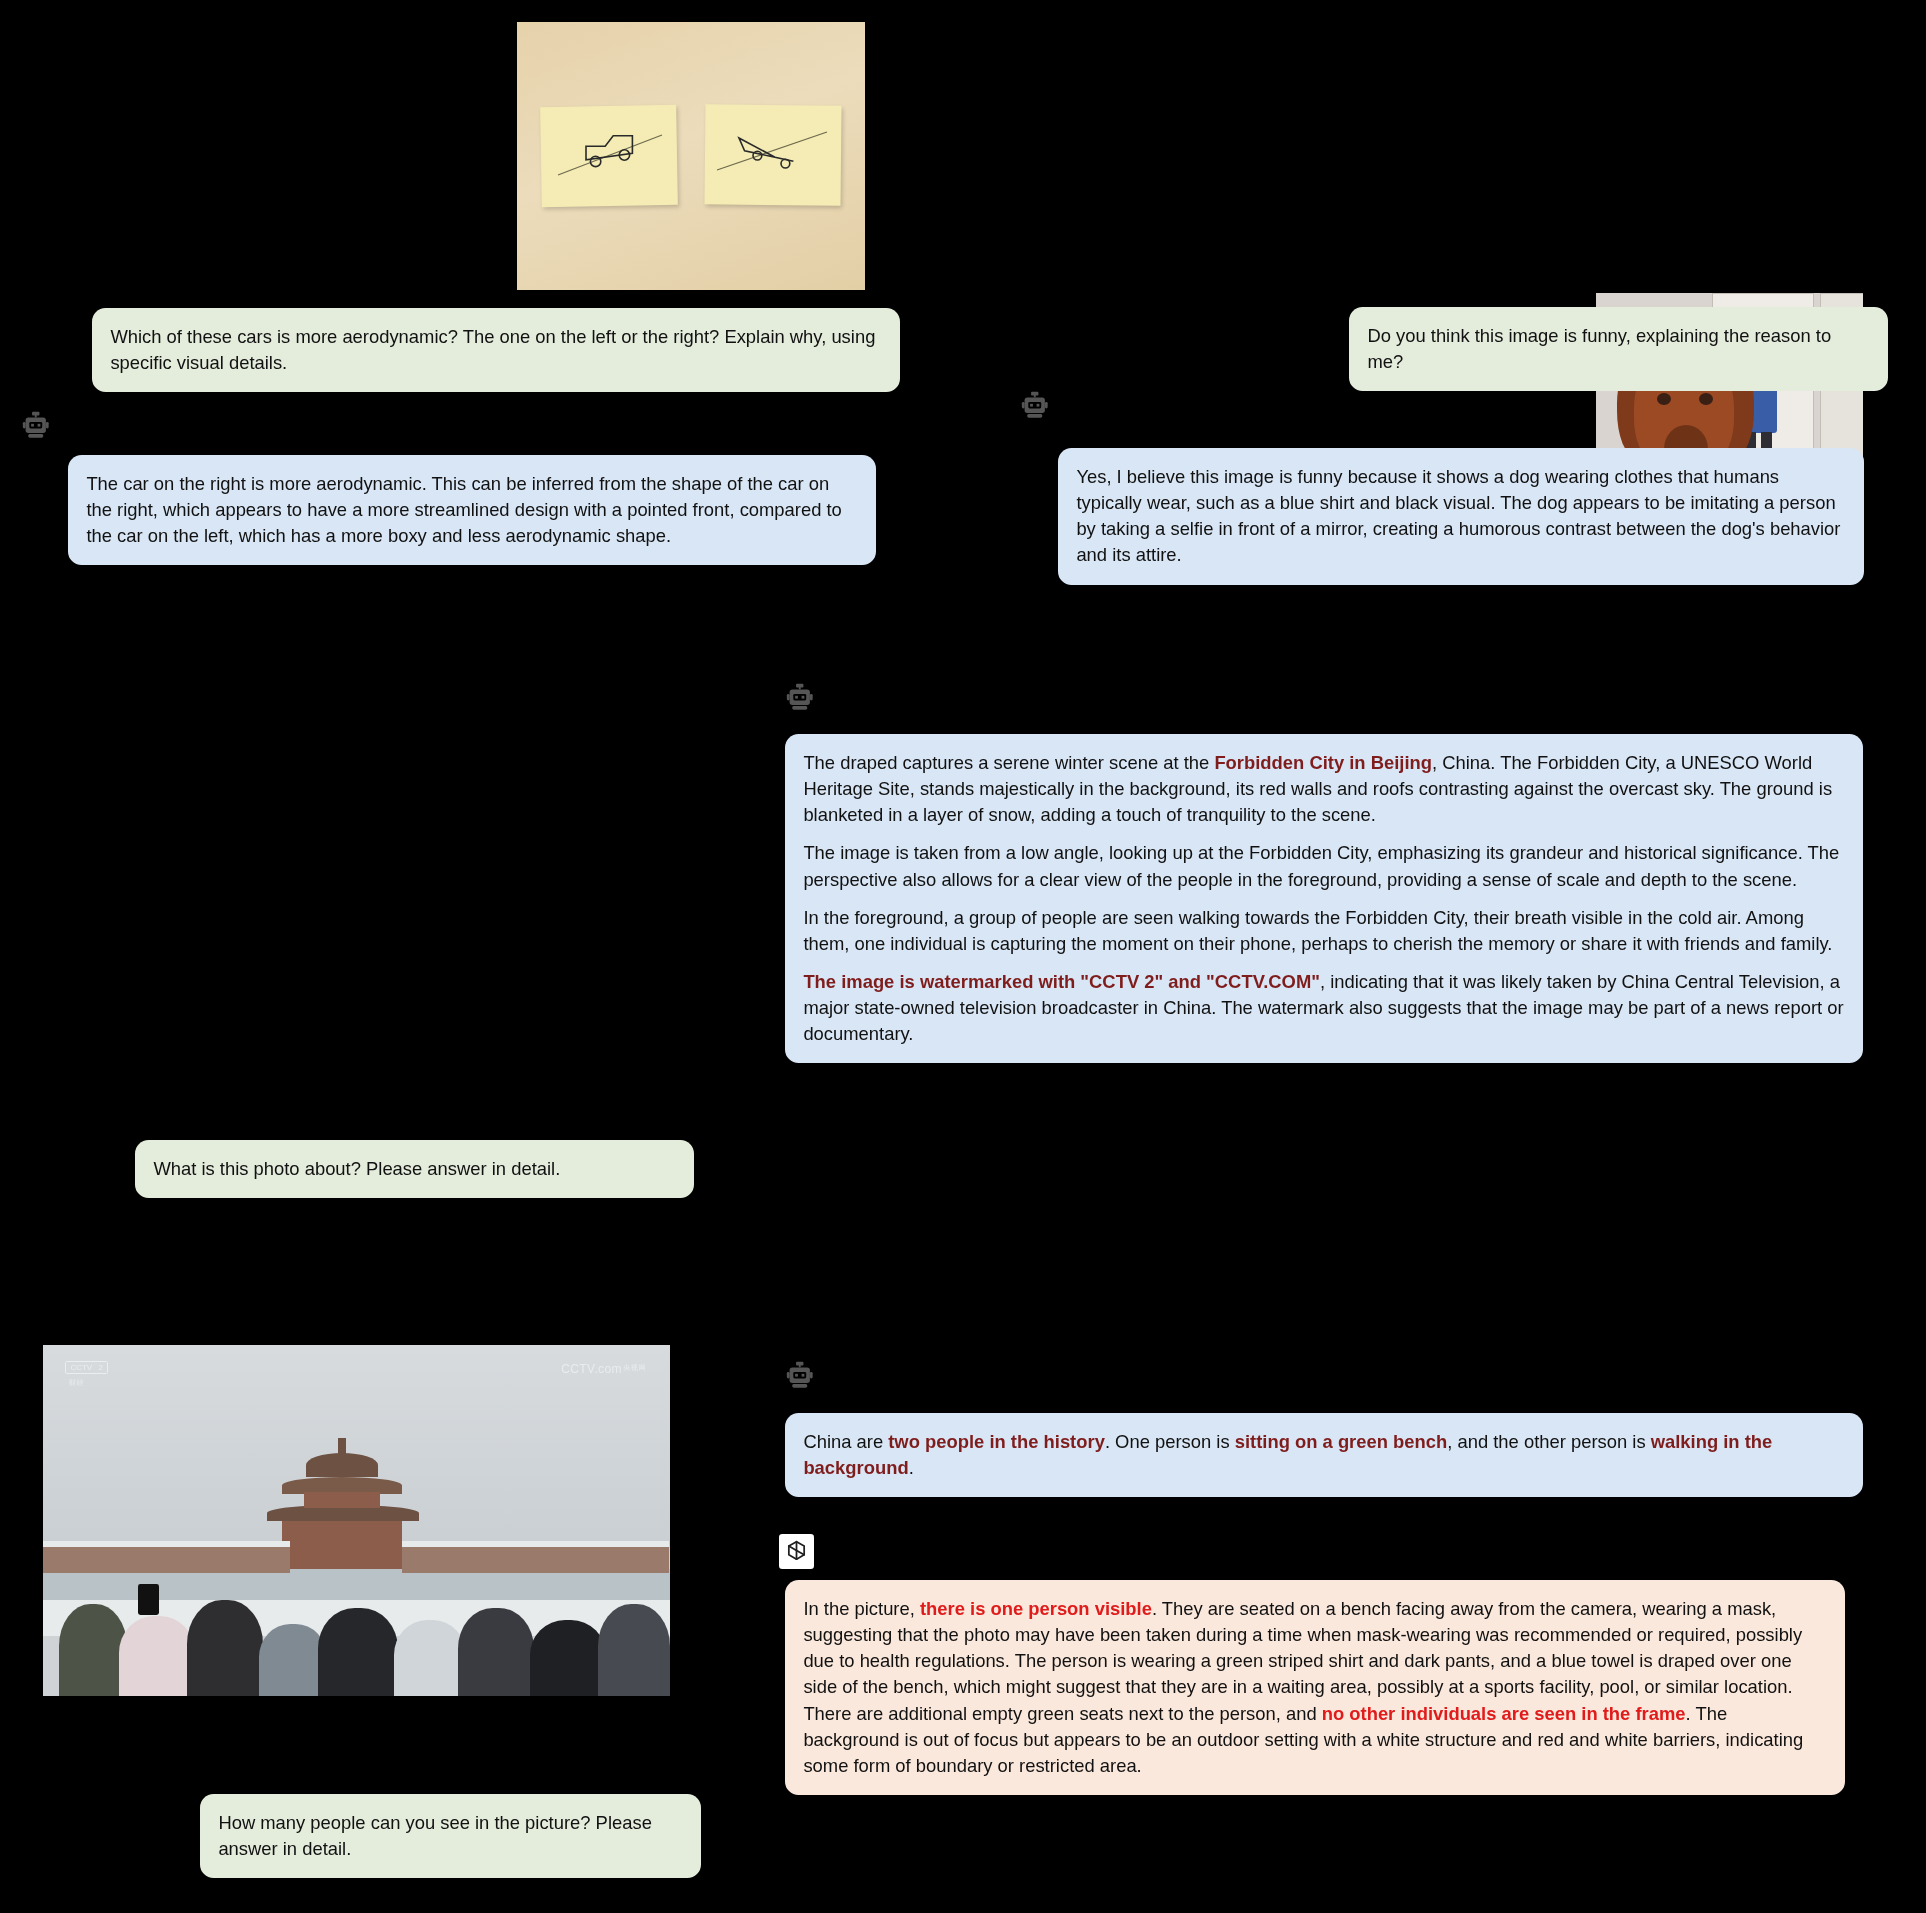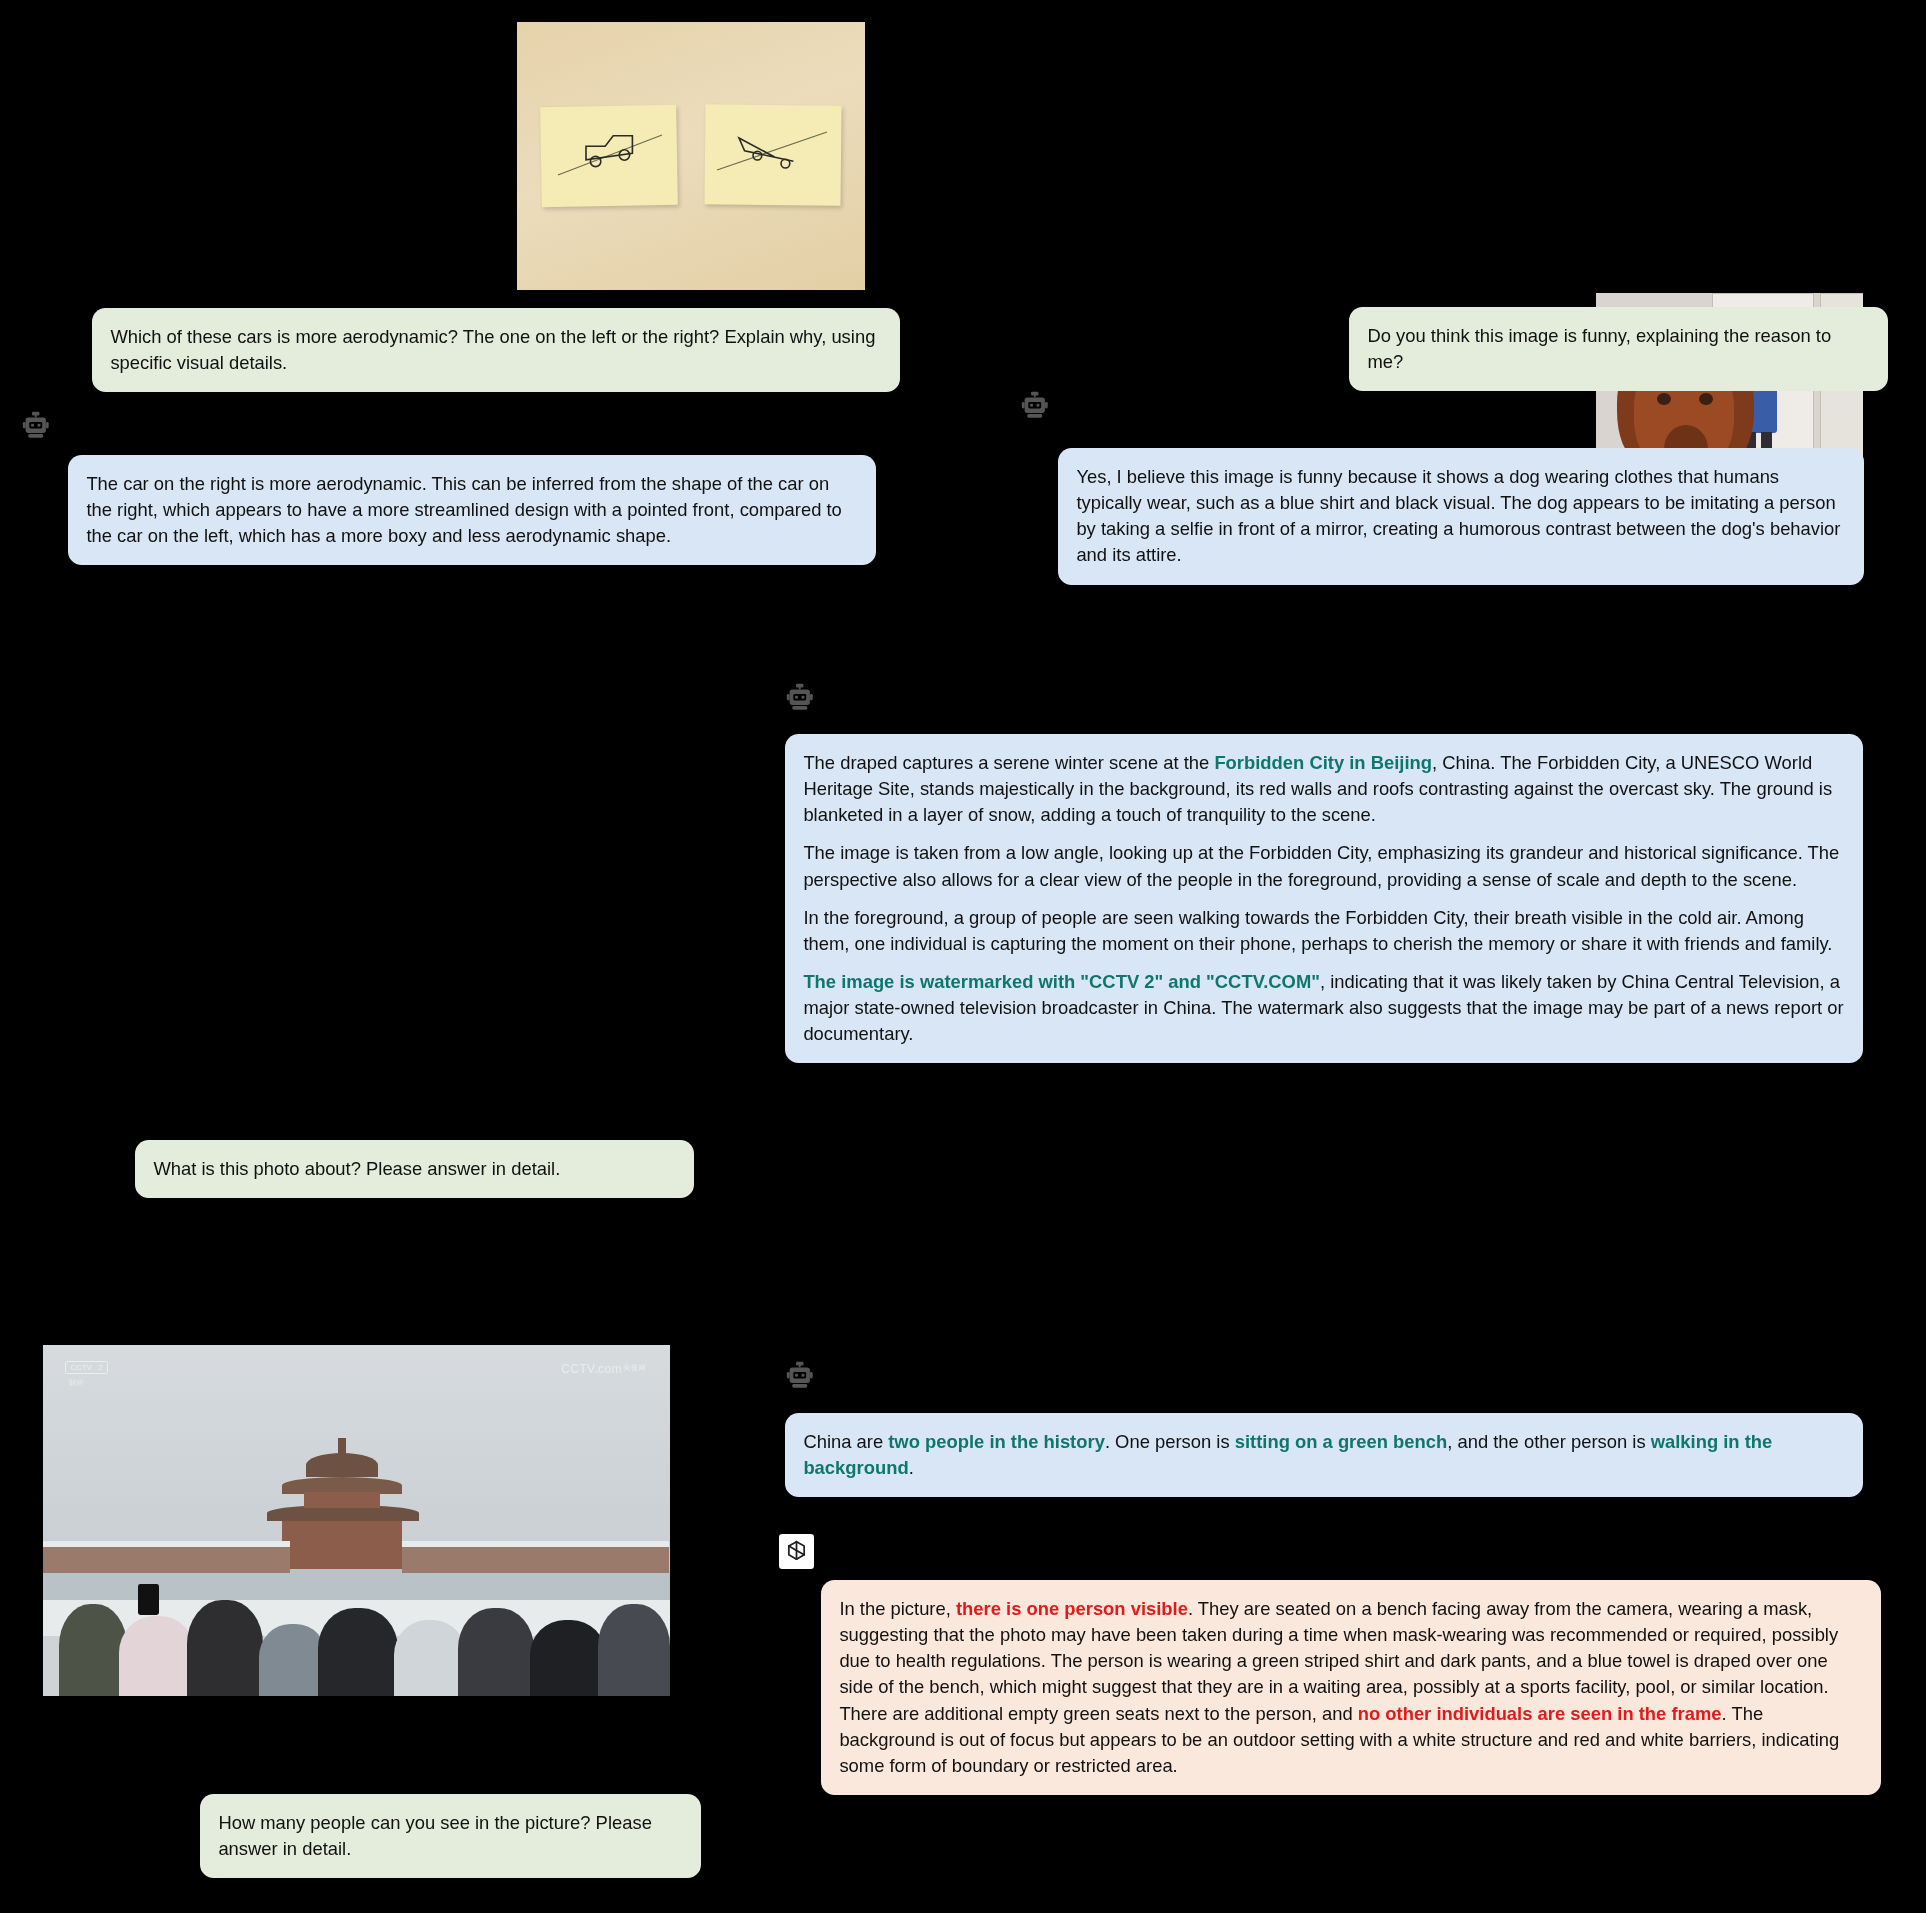--- a/index.html
+++ b/index.html
@@ -35,21 +35,21 @@
   .bubble.gpt {
     background: #fbe8dc;
   }
   .bubble p {
     margin: 0 0 12px 0;
   }
   .bubble p:last-child {
     margin-bottom: 0;
   }
   .hl-green {
-    color: #0f766e;
+    color: #7f1d1d;
     font-weight: bold;
   }
   .hl-red {
     color: #e01b1b;
     font-weight: bold;
   }
 
   
   .avatar {
     position: absolute;
@@ -278,21 +278,21 @@
   <svg viewBox="0 0 64 64" xmlns="http://www.w3.org/2000/svg">
     <rect x="0" y="0" width="64" height="64" rx="6" fill="#ffffff"></rect>
     <g fill="none" stroke="#1f1f1f" stroke-width="3.2" stroke-linejoin="round" stroke-linecap="round">
       <path d="M32 14 L46 22 L46 38 L32 46 L18 38 L18 22 Z"></path>
       <path d="M32 14 L32 30 L46 38"></path>
       <path d="M32 46 L32 30 L18 22"></path>
     </g>
   </svg>
 </div>
 
-<div class="bubble gpt" style="left:785px; top:1580px; width:1060px;margin-left:36px;">
+<div class="bubble gpt" style="left:785px; top:1580px; width:1060px;">
   <div>
       <p><span>In the picture, </span><span class="hl-red">there is one person visible</span><span>. They are seated on a bench facing away from the camera, wearing a mask, suggesting that the photo may have been taken during a time when mask-wearing was recommended or required, possibly due to health regulations. The person is wearing a green striped shirt and dark pants, and a blue towel is draped over one side of the bench, which might suggest that they are in a waiting area, possibly at a sports facility, pool, or similar location. There are additional empty green seats next to the person, and </span><span class="hl-red">no other individuals are seen in the frame</span><span>. The background is out of focus but appears to be an outdoor setting with a white structure and red and white barriers, indicating some form of boundary or restricted area.</span></p>
     </div>
 </div>
 
 <div class="bubble user" style="left:176px; top:1794px; width:501px;">
   <p>How many people can you see in the picture? Please answer in detail.</p>
 </div>
 
 

